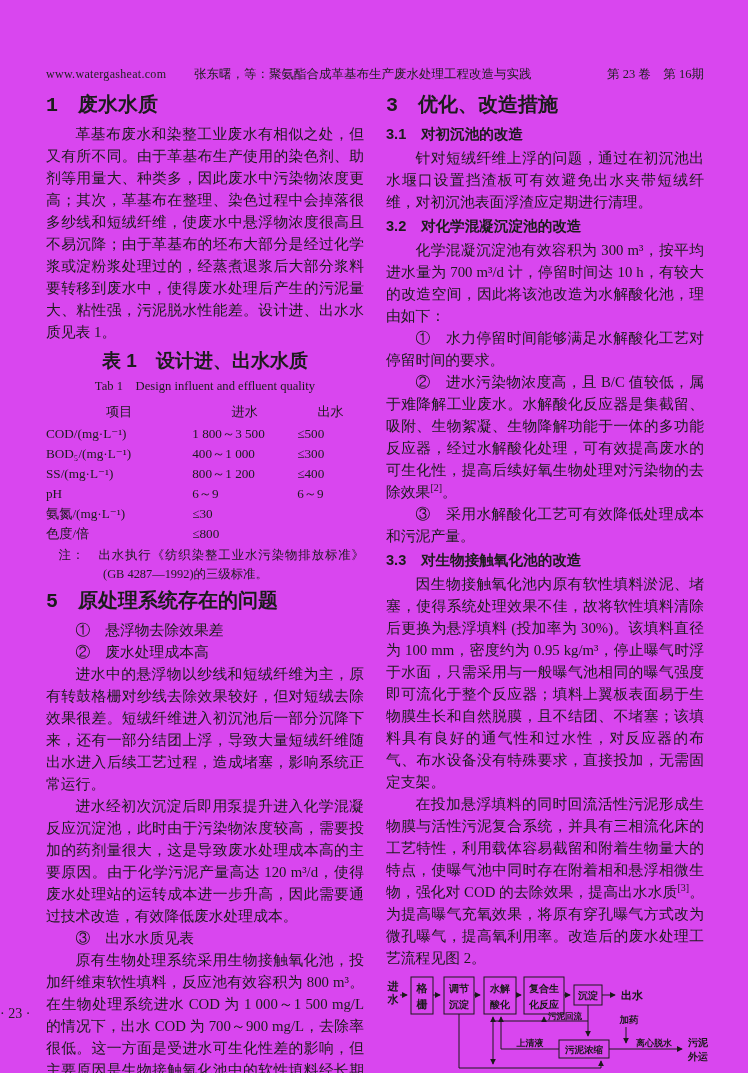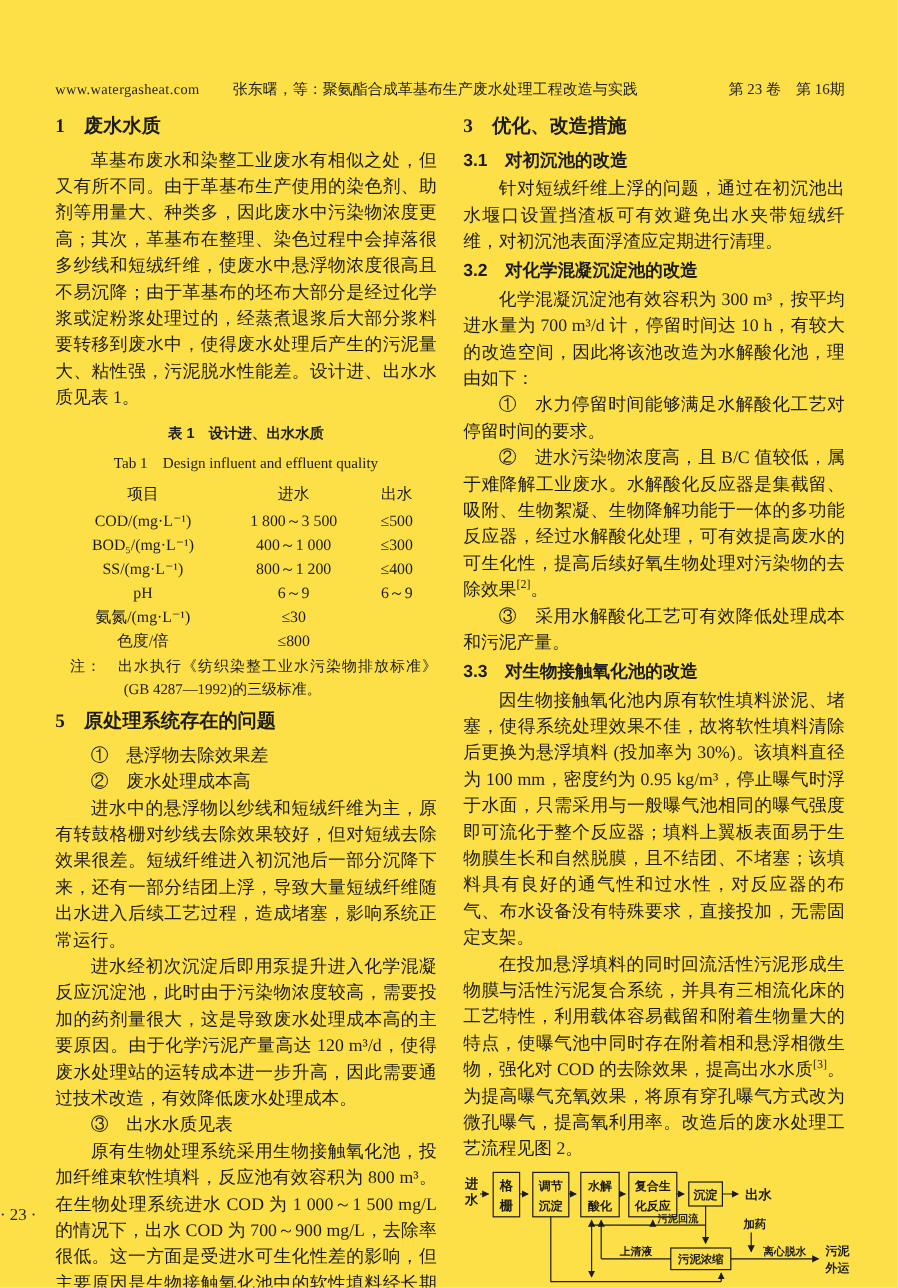--- a/index.html
+++ b/index.html
@@ -5,56 +5,56 @@
   html,body{margin:0;padding:0;}
   body{
     width:748px;height:1073px;
     background:#f6f6f4;
     font-family:"Liberation Serif","DejaVu Serif",serif;
     color:#1c1c1c;
     -webkit-font-smoothing:antialiased;
   }
   .page{
     position:relative;width:748px;height:1073px;
-    background:#fde047;overflow:hidden;
+    background:#d946ef;overflow:hidden;
   }
   
   .header{
     position:absolute;top:66px;left:46px;width:658px;
     display:flex;justify-content:space-between;align-items:baseline;
     font-size:12px;color:#222;
   }
   .h-site{letter-spacing:.3px;}
   .h-article{font-size:12.5px;}
   .h-issue{font-size:12.5px;margin-left:48px;}
   
   .columns{
     position:absolute;top:92px;left:46px;width:658px;
     display:flex;gap:22px;
   }
   .col{width:318px;font-size:14.8px;line-height:22px;text-align:justify;}
   .sec-h{
-    font-family:Liberation Serif, serif;
-    font-size:16px;font-weight:bold;margin:2px 0 5px 0;line-height:24px;
+    font-family:Liberation Mono, monospace;
+    font-size:20px;font-weight:bold;margin:2px 0 5px 0;line-height:24px;
   }
   .sub-h{
     font-family:"Liberation Sans","DejaVu Sans",sans-serif;
     font-size:14.6px;font-weight:bold;margin:2px 0 2px 0;line-height:22px;
   }
   .body-p{margin:0;text-indent:2em;}
   sup{font-size:10px;line-height:0;}
   
   .tbl-cap-zh{
     font-family:"Liberation Sans","DejaVu Sans",sans-serif;
-    font-size:12px;font-weight:bold;text-align:center;margin:7px 0 3px 0;
+    font-size:19px;font-weight:bold;text-align:center;margin:7px 0 3px 0;
   }
   .tbl-cap-en{font-size:12.6px;text-align:center;margin:0 0 5px 0;}
   .dtable{width:100%;border-collapse:collapse;font-size:13.2px;line-height:18px;}
   .dtable th{font-weight:normal;padding:1px 0 3px 0;text-align:center;}
-  .dtable td{padding:1px 0;text-align:center;}
+  .dtable td{padding:1px 0;}
   .dtable .c0{width:46%;}
   .dtable .c1{width:33%;}
   .dtable .c2{width:21%;}
   .tbl-note{
     font-size:12.4px;line-height:19px;margin:2px 0 6px 0;
     padding-left:4.6em;text-indent:-3.6em;text-align:justify;
   }
   
   .fig{margin-top:6px;text-align:center;}
   .fig svg{display:block;margin:0 auto;}

